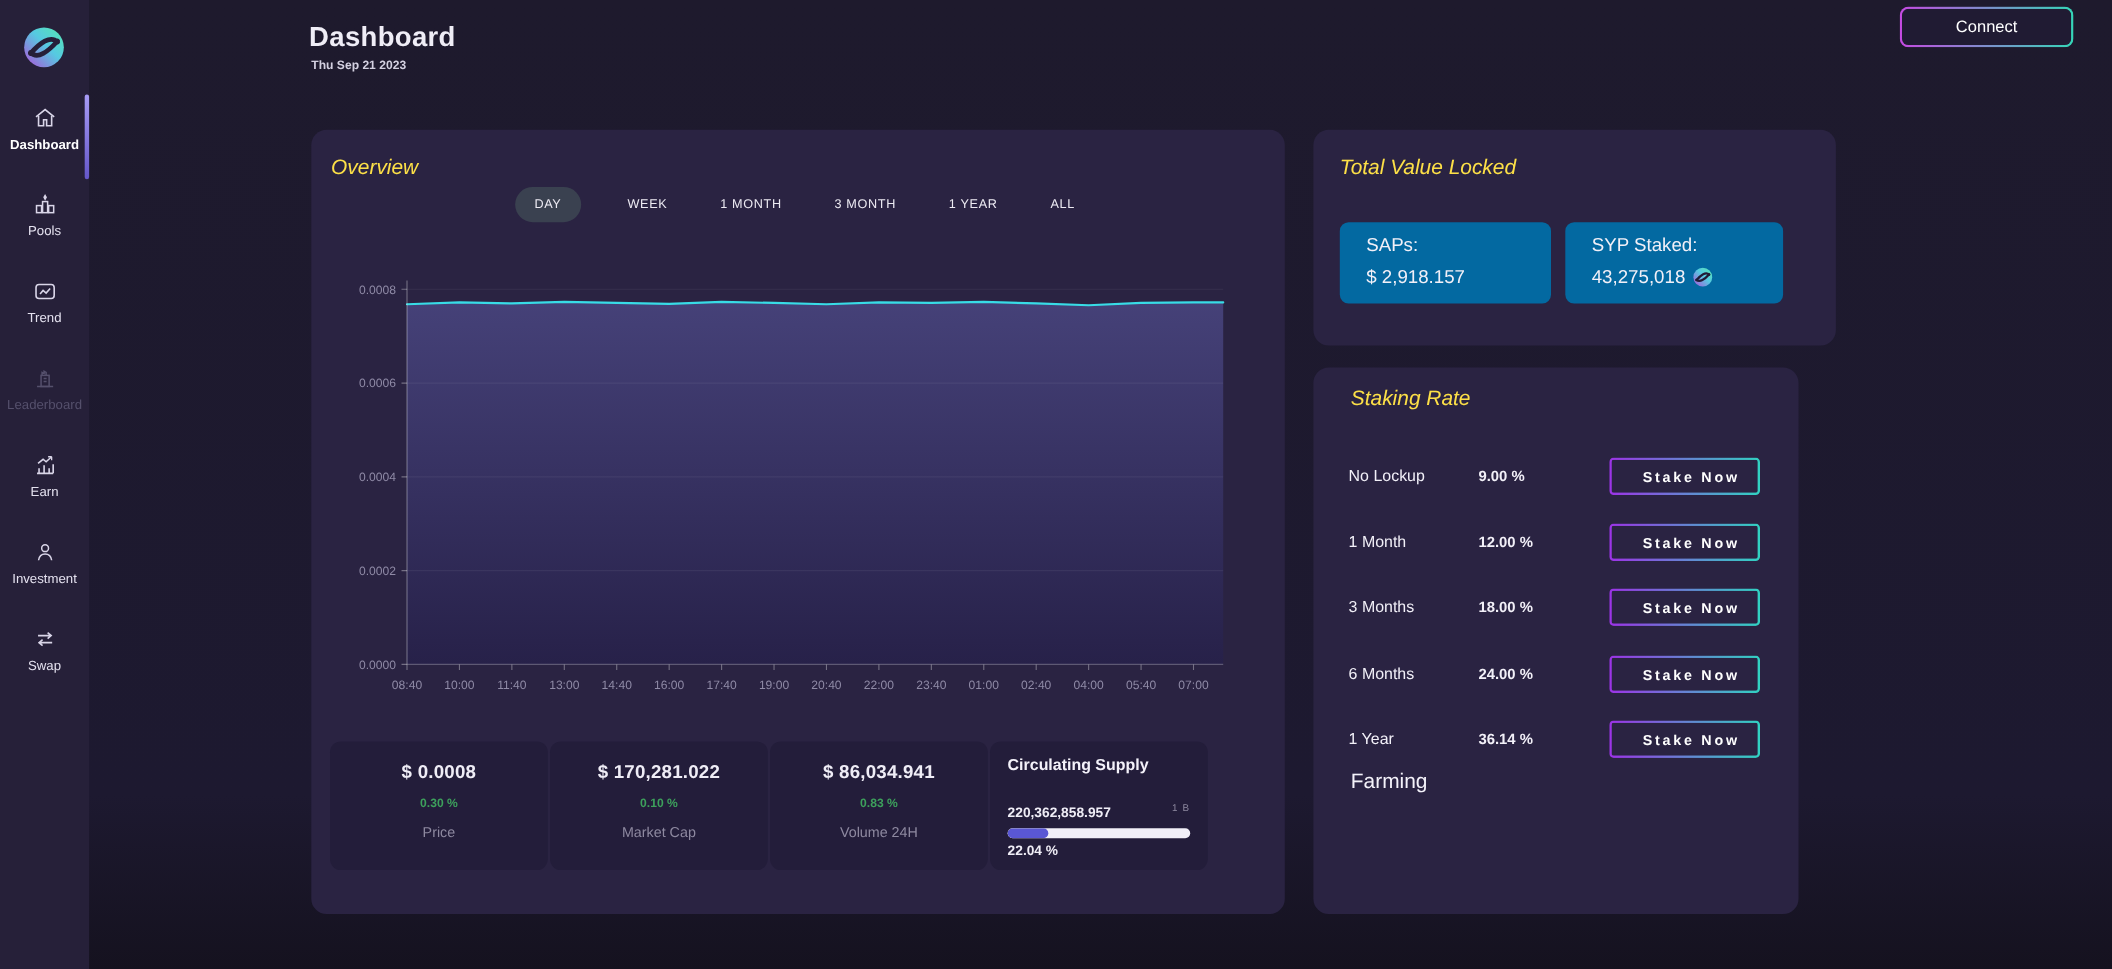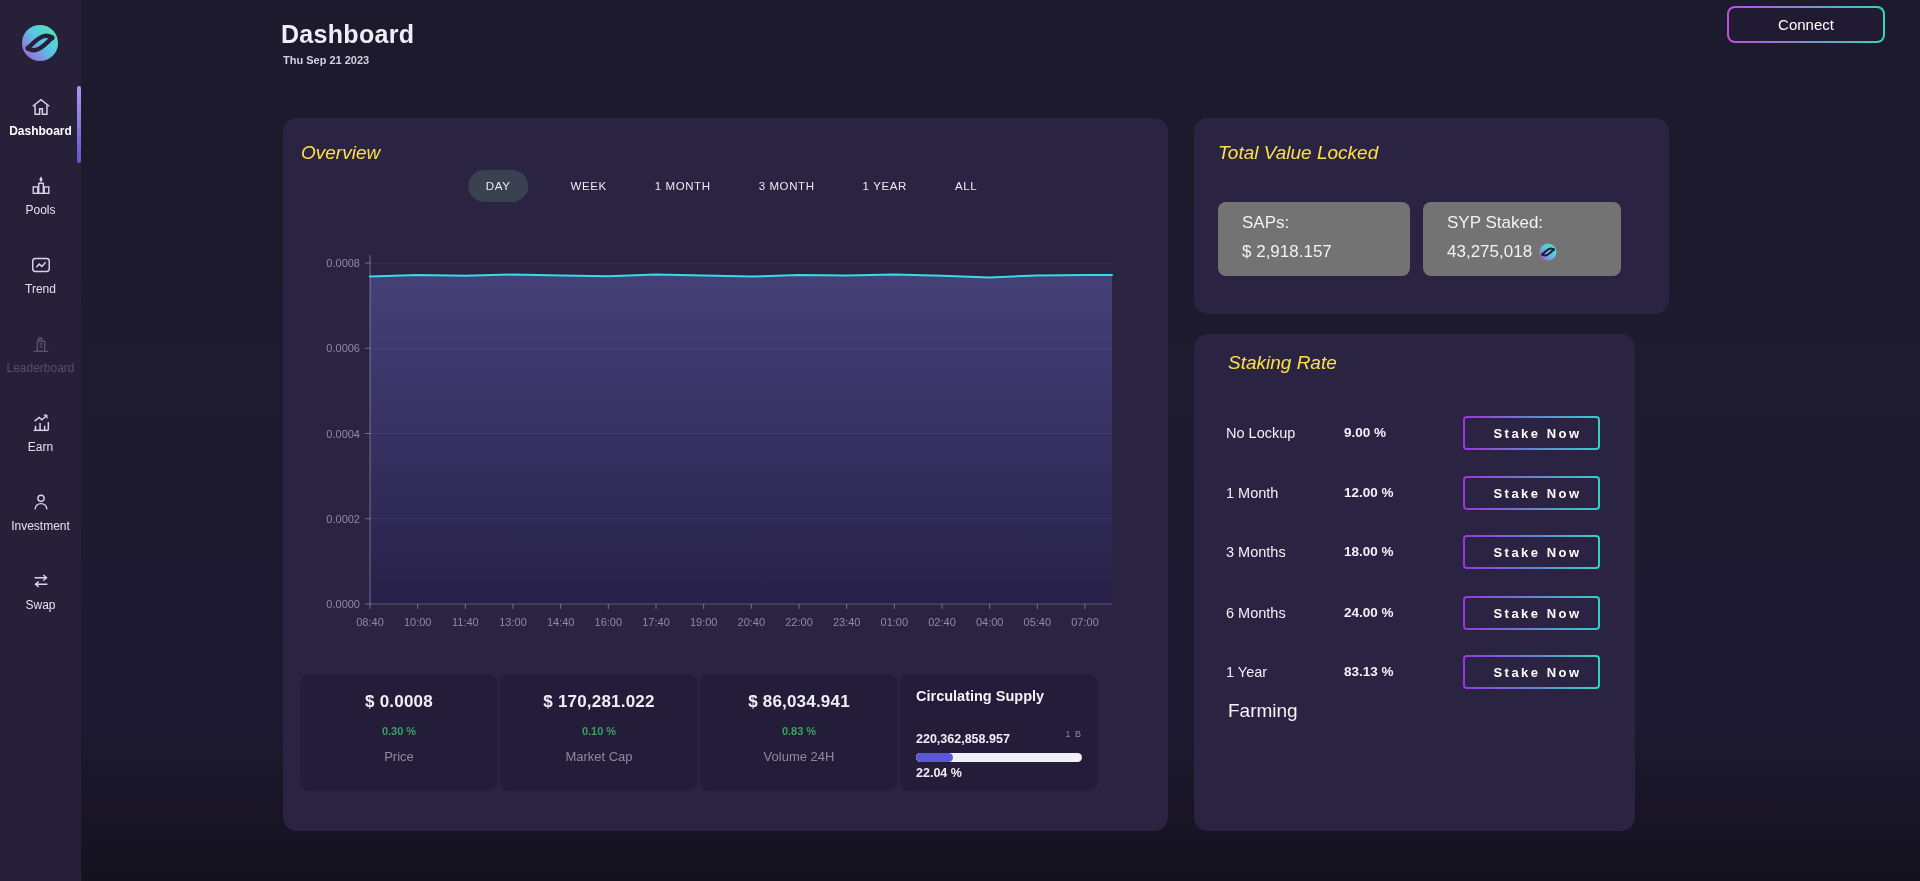--- a/index.html
+++ b/index.html
@@ -53,21 +53,21 @@
   .supply-card { text-align:left; }
   .supply-title { position:absolute; left:16px; top:14px; font-size:14.5px; font-weight:bold; color:#f4f2fa; }
   .supply-amount { position:absolute; left:16px; top:58px; font-size:12.5px; font-weight:bold; }
   .supply-max { position:absolute; right:16px; top:55px; font-size:9px; color:#8e89a0; letter-spacing:1px; }
   .supply-bar { position:absolute; left:16px; top:79px; width:166px; height:9px; border-radius:5px; background:#f1eff7; overflow:hidden; }
   .supply-fill { height:100%; border-radius:5px; background:#5a57d4; }
   .supply-pct { position:absolute; left:16px; top:92px; font-size:12.5px; font-weight:bold; }
 
   .tvl-card { left:1194px; top:118px; width:475px; height:196px; }
   .tvl-card .card-title { position:absolute; left:24px; top:24px; }
-  .tvl-sub { position:absolute; top:84px; height:74px; background:#737373; border-radius:8px; }
+  .tvl-sub { position:absolute; top:84px; height:74px; background:#0369a1; border-radius:8px; }
   .tvl-sub.saps { left:24px; width:192px; }
   .tvl-sub.syp { left:229px; width:198px; }
   .tvl-sub .sub-label { position:absolute; left:24px; top:11px; font-size:17px; color:#f2f0f8; }
   .tvl-sub .sub-value { position:absolute; left:24px; top:40px; font-size:17px; color:#f2f0f8; display:flex; align-items:center; gap:7px; }
   .coin { width:18px; height:18px; display:inline-block; }
 
   .staking-card { left:1194px; top:334px; width:441px; height:497px; }
   .staking-card .card-title { position:absolute; left:34px; top:18px; }
   .stake-row { position:absolute; left:0; width:441px; height:34px; }
   .stake-term { position:absolute; left:32px; top:0; line-height:34px; font-size:14.5px; color:#f2f0f8; }
@@ -305,20 +305,20 @@
       <span class="stake-rate">18.00 %</span>
       <button class="grad-btn">Stake Now</button>
     </div>
     <div class="stake-row" style="top:262px">
       <span class="stake-term">6 Months</span>
       <span class="stake-rate">24.00 %</span>
       <button class="grad-btn">Stake Now</button>
     </div>
     <div class="stake-row" style="top:321px">
       <span class="stake-term">1 Year</span>
-      <span class="stake-rate">83.13 %</span>
+      <span class="stake-rate">36.14 %</span>
       <button class="grad-btn">Stake Now</button>
     </div>
 
     <div class="farming-title">Farming</div>
   </section>
 
 </div>
 
 </body></html>

